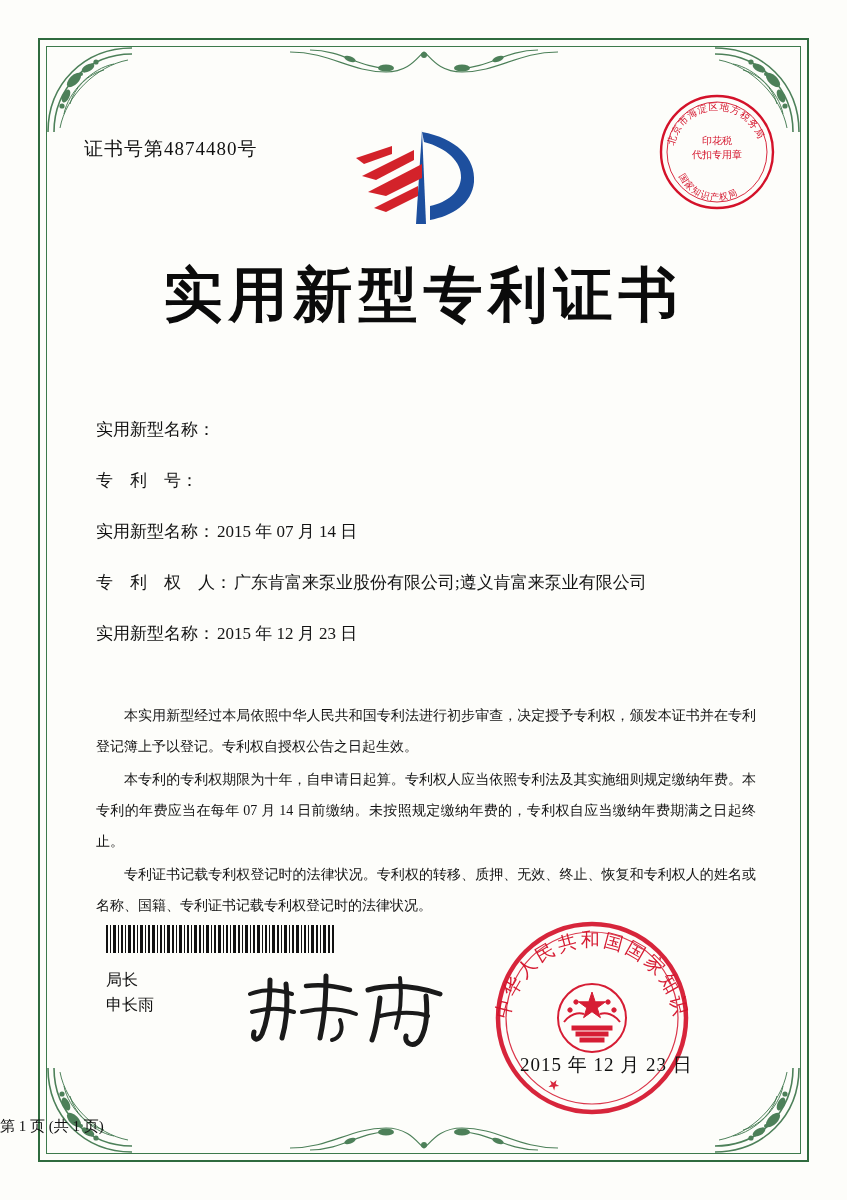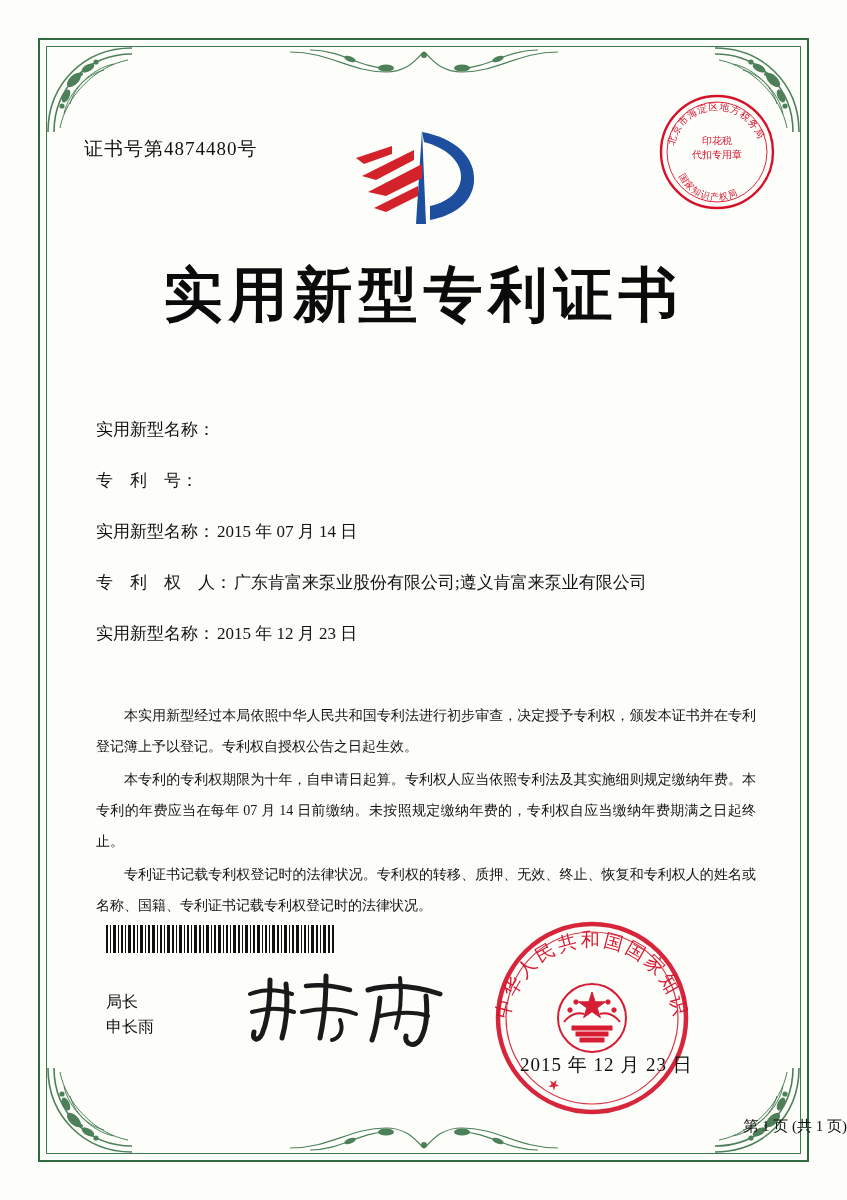--- a/index.html
+++ b/index.html
@@ -125,21 +125,21 @@
   
   .barcode {
     position: absolute;
     left: 106px; top: 925px;
     width: 228px; height: 28px;
   }
 
   
   .sig-label {
     position: absolute;
-    left: 106px; top: 989px;
+    left: 106px; top: 967px;
     font-size: 16px;
     line-height: 25px;
     color: #111;
   }
   .sig-script {
     position: absolute;
     left: 240px; top: 968px;
     width: 220px; height: 80px;
   }
 
@@ -153,21 +153,21 @@
     position: absolute;
     left: 520px; top: 1052px;
     font-size: 19px;
     color: #111;
     letter-spacing: 1px;
   }
 
   .footer {
     position: absolute;
     left: 0; right: 0; bottom: 64px;
-    text-align: right;
+    text-align: left;
     font-size: 15px;
     color: #111;
   }
 </style>
 </head>
 <body>
 
 <div class="page">
 
   <div class="border-outer"></div>

